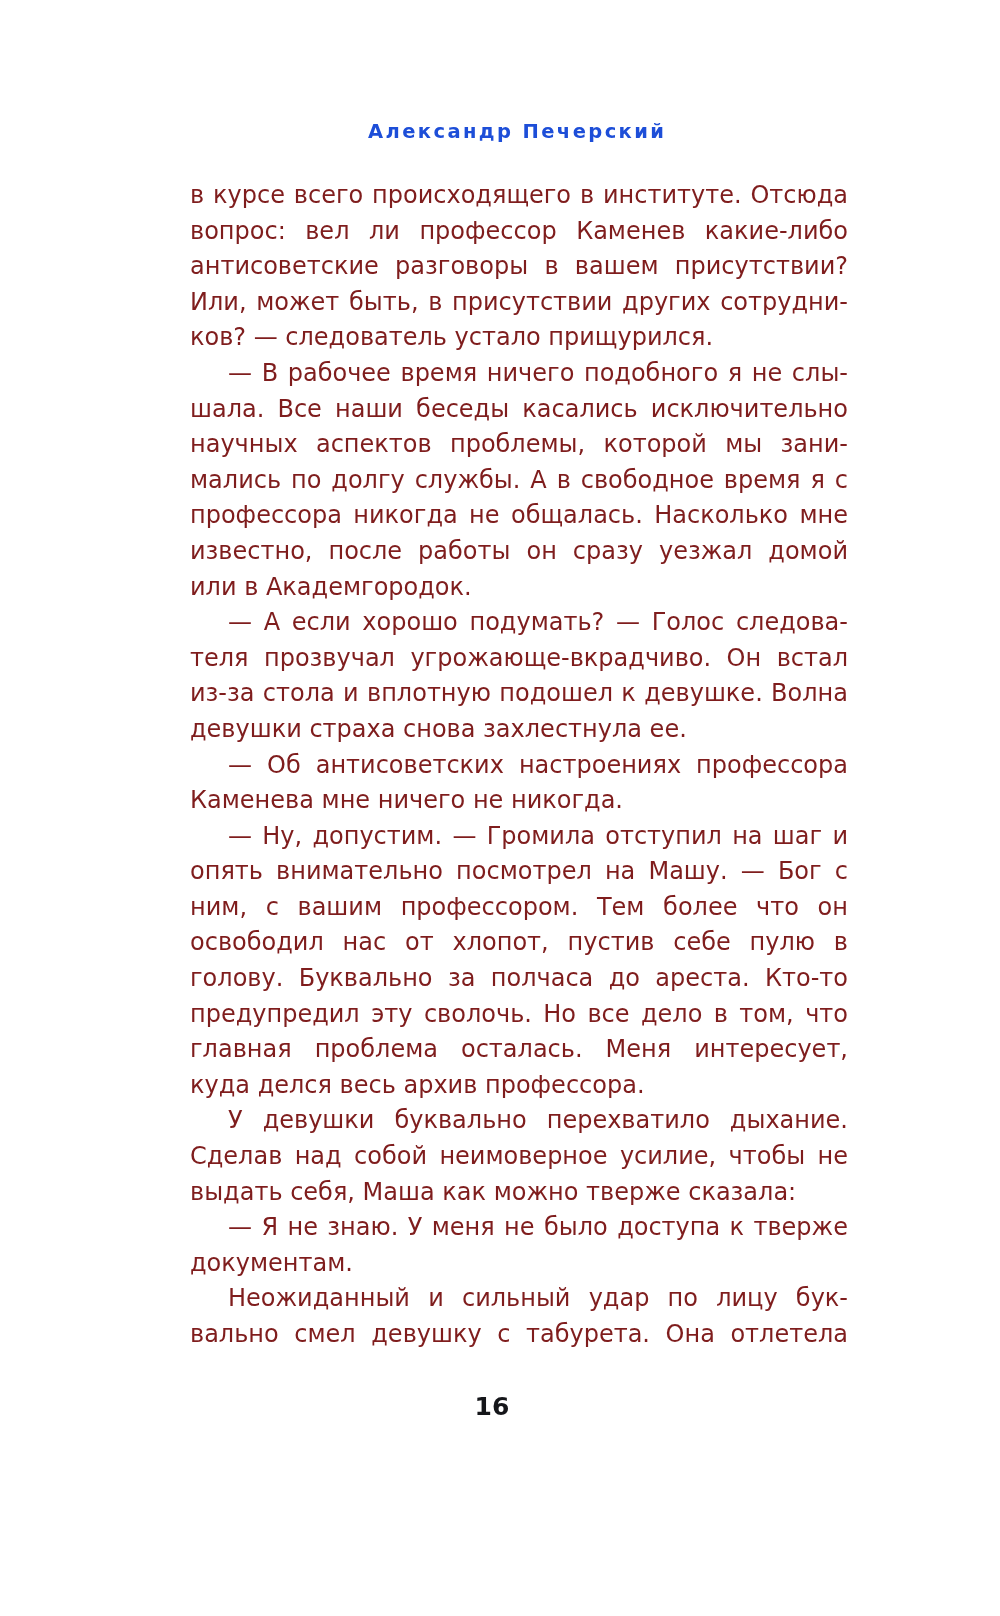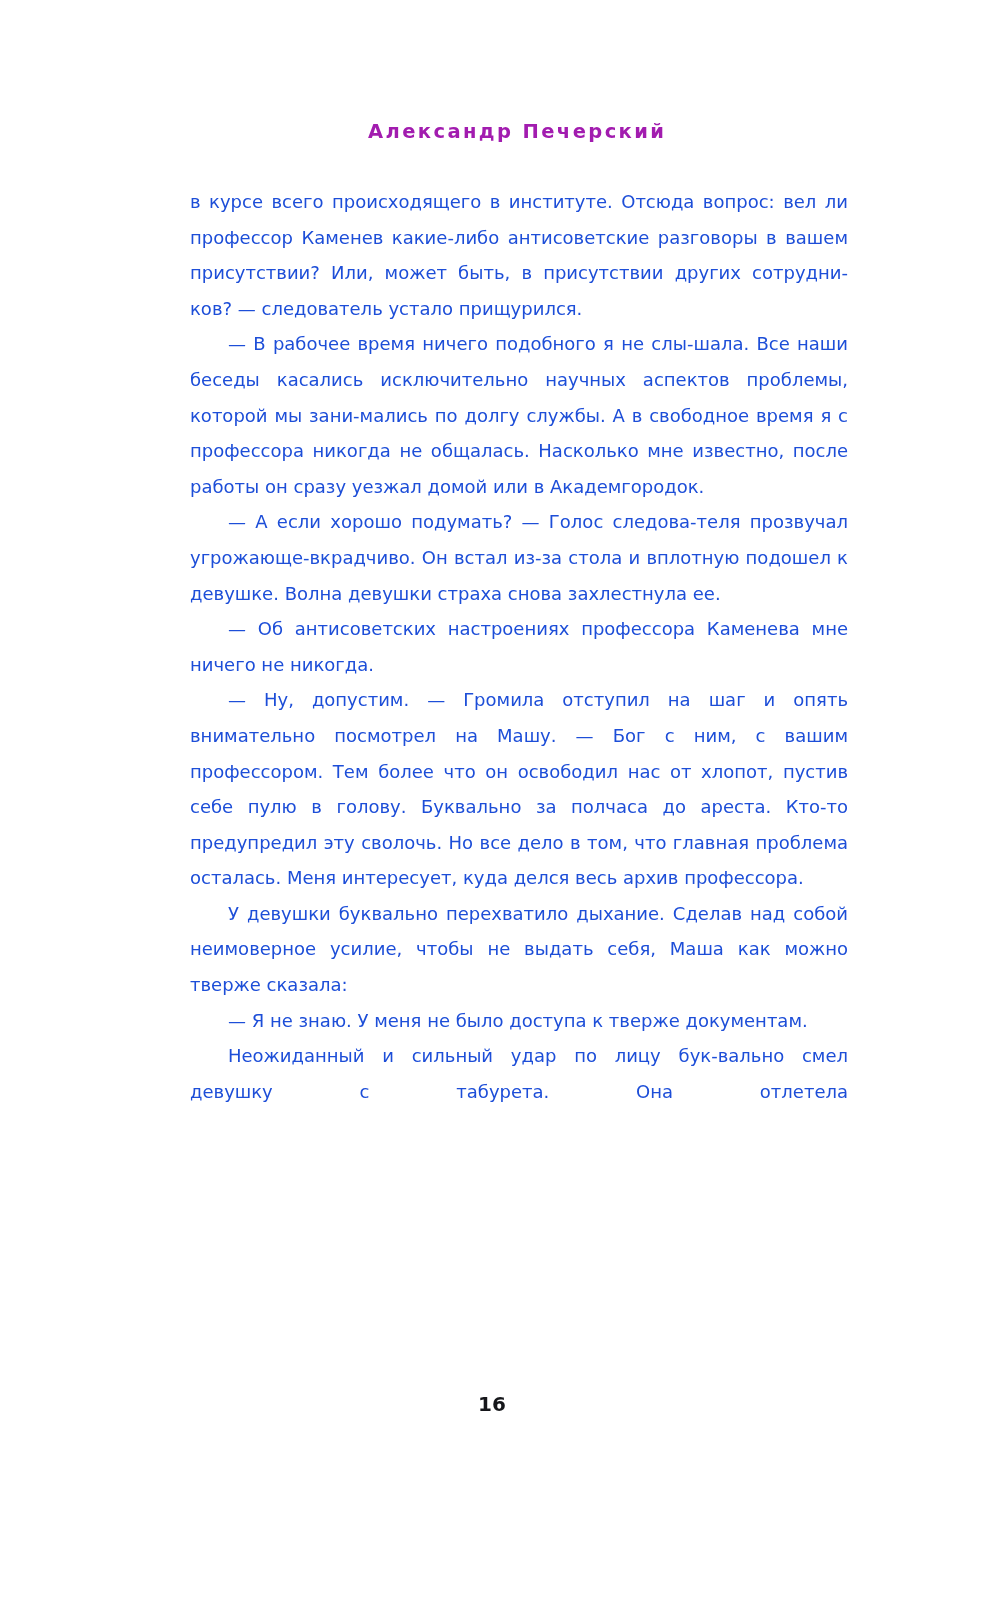--- a/index.html
+++ b/index.html
@@ -25,34 +25,34 @@
     background: #ffffff;
   }
 
   .running-head {
     position: absolute;
     left: 368px;
     top: 120px;
     font-size: 19.5px;
     font-weight: bold;
     letter-spacing: 2.4px;
-    color: #a21caf;
+    color: #1d4ed8;
     white-space: nowrap;
   }
 
   .text-block {
     position: absolute;
     left: 190px;
-    top: 184px;
+    top: 178px;
     width: 658px;
-    font-size: 18px;
+    font-size: 24px;
     line-height: 35.6px;
     text-align: justify;
     text-justify: inter-word;
-    color: #1d4ed8;
+    color: #7f1d1d;
     hyphens: manual;
   }
 
   .text-block p {
     margin: 0;
     text-indent: 0;
   }
 
   .text-block p.indent {
     text-indent: 38px;
@@ -70,21 +70,21 @@
   .text-block p.no-stretch::after {
     content: none;
   }
 
   .folio {
     position: absolute;
     left: 0;
     top: 1392px;
     width: 984px;
     text-align: center;
-    font-size: 20px;
+    font-size: 25px;
     font-weight: bold;
     color: #15161a;
   }
 </style>
 </head>
 <body>
 
 <div class="page">
 
   <div class="running-head">Александр Печерский</div>

